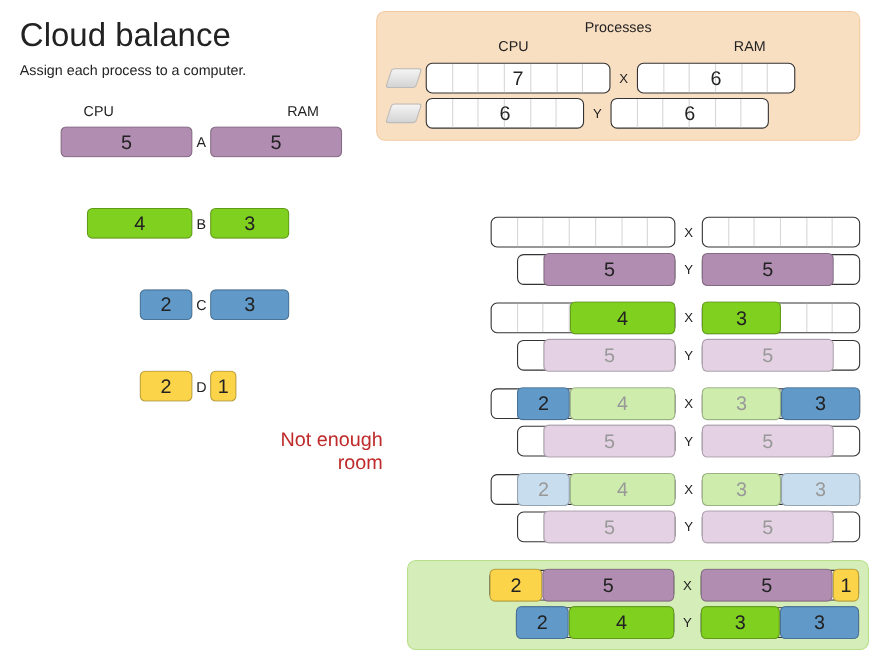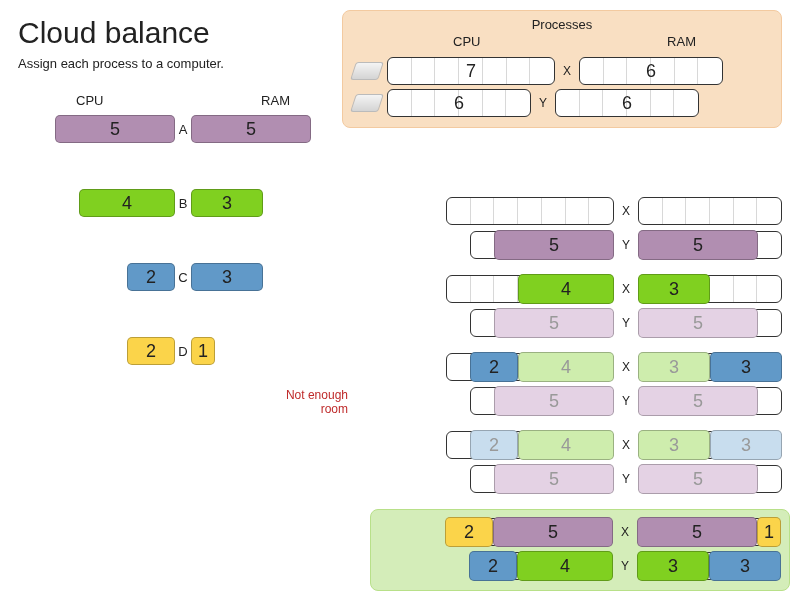--- a/index.html
+++ b/index.html
@@ -132,21 +132,21 @@
   .overlay {
     position:absolute; inset:0; display:flex; align-items:stretch;
     pointer-events:none;
   }
   .overlay .spacer { height:100%; }
   .overlay .chunk { height: calc(100% + 2px); margin: -1px 0; pointer-events:auto; }
 
   
   .annot {
     position:absolute;
-    font-size: 12px;
+    font-size: 18px;
     text-align: right;
     line-height: 1.15;
   }
   .annot.warn { color: #bf2a2a; }
   .annot.good { color: #3a8a1a; }
 
   
   .right-col { padding-top: 104px; width: 420px; position: relative;}
 </style>
 </head>

